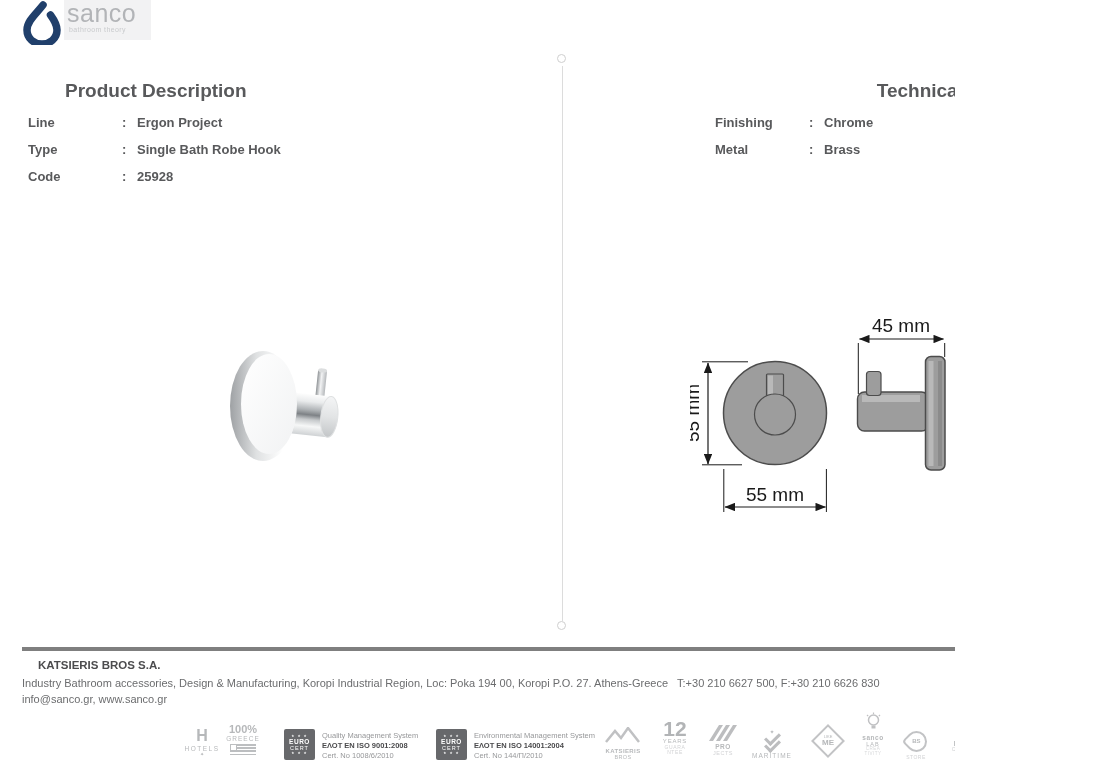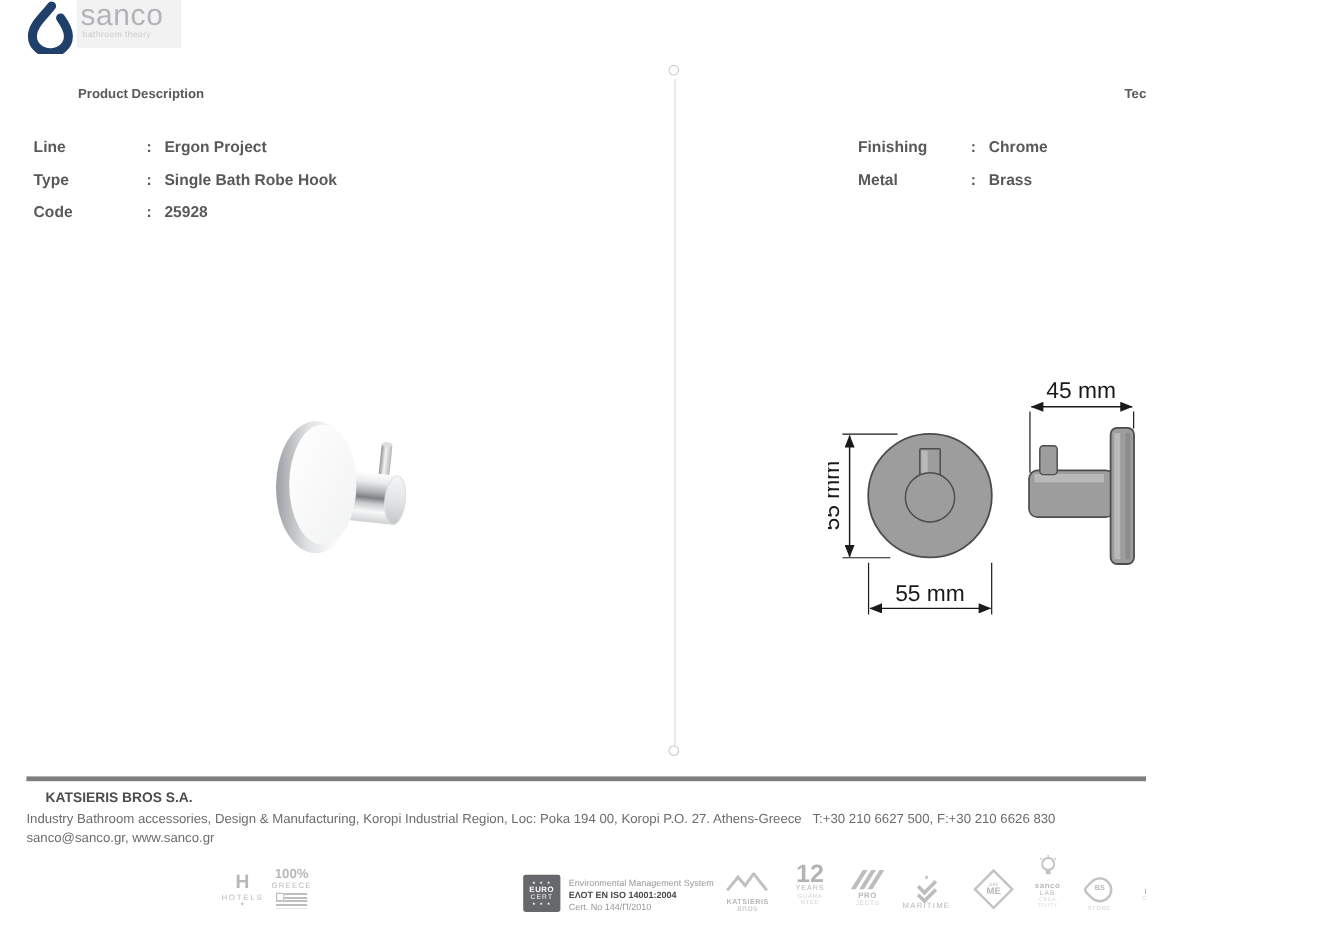--- a/index.html
+++ b/index.html
@@ -7,21 +7,21 @@
         font-family:"Liberation Sans",sans-serif;color:#58595b;}
 
   
   .drop-icon{position:absolute;left:20px;top:1px;}
   .logo-box{position:absolute;left:64px;top:0;width:87px;height:40px;background:#f2f2f3;
             box-sizing:border-box;padding:1px 0 0 3px;}
   .logo-name{font-size:25px;line-height:25px;color:#b2b4b7;letter-spacing:.5px;}
   .logo-tagline{font-size:7px;color:#c9cbcd;letter-spacing:.4px;padding-left:2px;}
 
   
-  .col-title{position:absolute;top:64px;font-size:11px;font-weight:bold;color:#58595b;}
+  .col-title{position:absolute;top:64px;font-size:19px;font-weight:bold;color:#58595b;}
   .title-left{left:65px;}
   .title-right{left:715px;width:305px;text-align:right;}
   .rows{position:absolute;top:116px;font-size:13px;font-weight:bold;color:#58595b;}
   .rows-left{left:28px;}
   .rows-right{left:715px;}
   .detail-row{display:flex;line-height:14px;margin-bottom:13px;}
   .detail-row .lbl{width:94px;}
   .detail-row .sep{width:15px;}
 
   
@@ -245,34 +245,47 @@
       <line x1="169.5" y1="31" x2="253.5" y2="31" marker-start="url(#arr)" marker-end="url(#arr)"></line>
       <line x1="168.3" y1="35" x2="168.3" y2="86" stroke-width="1"></line>
       <line x1="254.7" y1="35" x2="254.7" y2="49" stroke-width="1"></line>
     </g>
     <text x="211" y="24" text-anchor="middle">45 mm</text>
   </svg>
 
   <div class="footer-bar"></div>
   <div class="company">KATSIERIS BROS S.A.</div>
   <div class="address">Industry Bathroom accessories, Design &amp; Manufacturing, Koropi Industrial Region, Loc: Poka 194 00, Koropi P.O. 27. Athens-Greece   T:+30 210 6627 500, F:+30 210 6626 830</div>
-  <div class="contact">sanco@sanco.gr, www.sanco.gr</div>
+  <div class="contact">info@sanco.gr, www.sanco.gr</div>
 
   <div class="badge b-hotels">
     <div class="h">H</div>
     <div class="t">HOTELS</div>
     <div class="s">✦</div>
   </div>
 
   <div class="badge b-greece">
     <div class="p">100%</div>
     <div class="c">GREECE</div>
     <div class="flag"></div>
   </div>
 
+  <div class="badge cert c-quality">
+    <div class="seal">
+      <div class="stars">★ ★ ★</div>
+      <div class="euro">EURO</div>
+      <div class="certw">CERT</div>
+      <div class="stars">★ ★ ★</div>
+    </div>
+    <div class="cert-text">
+      <div>Quality Management System</div>
+      <div class="std">ΕΛΟΤ EN ISO 9001:2008</div>
+      <div>Cert. No 1008/6/2010</div>
+    </div>
+  </div>
 
   <div class="badge cert c-env">
     <div class="seal">
       <div class="stars">★ ★ ★</div>
       <div class="euro">EURO</div>
       <div class="certw">CERT</div>
       <div class="stars">★ ★ ★</div>
     </div>
     <div class="cert-text">
       <div>Environmental Management System</div>

